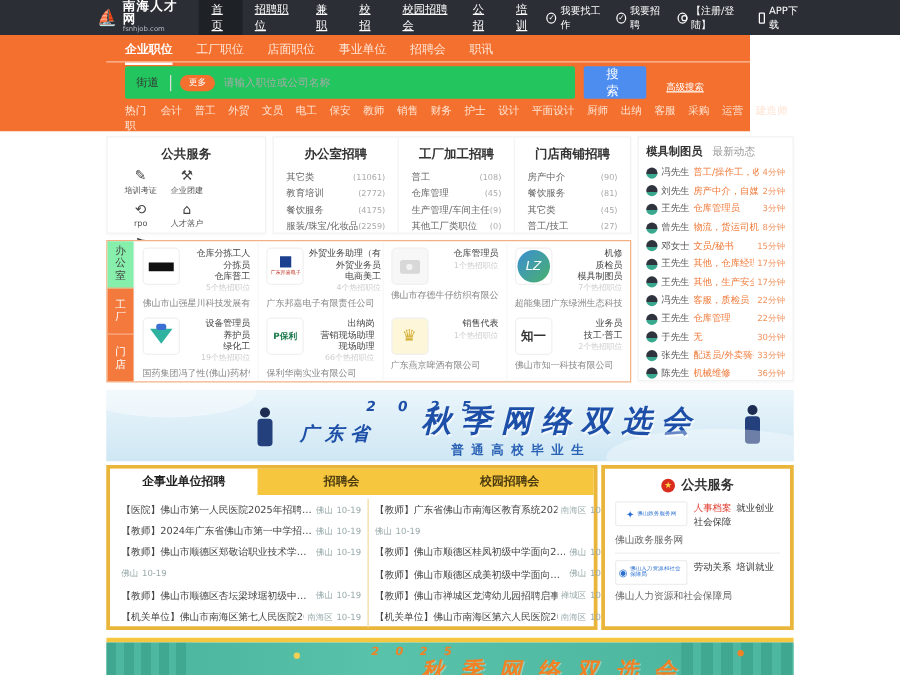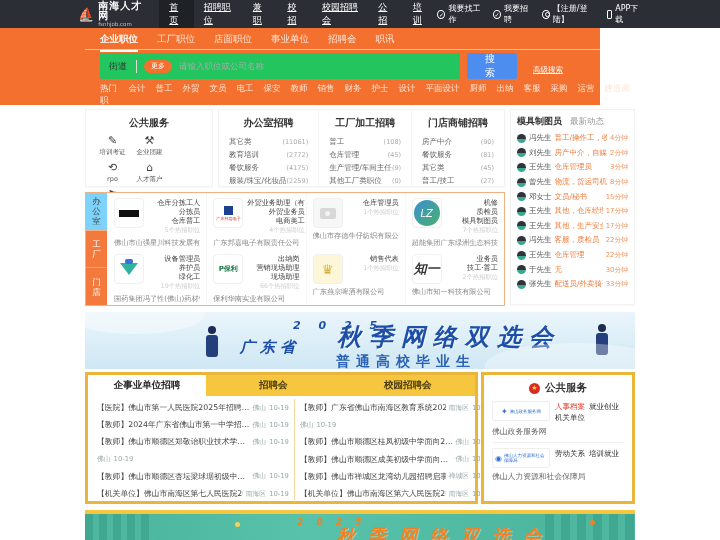--- a/index.html
+++ b/index.html
@@ -65,51 +65,51 @@
   .rs-row { display:flex; align-items:center; gap:3px; height:14.6px; cursor:pointer; }
   .avatar { width:9px; height:9px; border-radius:50%; background:linear-gradient(#2e333d 58%, #3aa88f 42%); flex:none; }
   .rs-name { font-size:7.5px; color:#555; white-space:nowrap; flex:none; }
   .rs-job { font-size:7.5px; color:#f07a3a; flex:1; white-space:nowrap; overflow:hidden; }
   .rs-time { font-size:6.8px; color:#f0935f; flex:none; }
 
   
   .company-box { position:absolute; left:85px; top:192px; width:420px; height:114px; border:1px solid #f3b183; background:#fff; display:flex; }
   .vtabs { width:21px; display:flex; flex-direction:column; flex:none; }
   .vtab { flex:1; display:flex; align-items:center; justify-content:center; text-align:center; font-size:8.5px; line-height:10px; padding:0 5px; cursor:pointer; word-break:break-all; }
-  .vtab.active { background:#7dd3fc; color:#444; border-bottom:1px solid #f3b183; }
+  .vtab.active { background:#86efac; color:#444; border-bottom:1px solid #f3b183; }
   .vtab.idle { background:#f4793c; color:#fff; }
   .vtab.idle + .vtab.idle { border-top:1px solid #f8a071; }
   .cells { flex:1; display:grid; grid-template-columns:repeat(4,1fr); grid-template-rows:1fr 1fr; }
   .cell { padding:5px 6px 2px; border-left:1px solid #f7f7f7; overflow:hidden; cursor:pointer; }
   .cell-top { display:flex; gap:4px; }
   .logo { width:30px; height:30px; border-radius:4px; border:1px solid #f0f0f0; flex:none; display:flex; flex-direction:column; align-items:center; justify-content:center; overflow:hidden; background:#fff; }
   .jobs { flex:1; text-align:right; }
   .job { font-size:7.2px; color:#444; line-height:9px; white-space:nowrap; overflow:hidden; }
   .hotn { font-size:6.3px; color:#ccc; margin-top:1px; }
   .cname { font-size:7.2px; color:#888; margin-top:3px; white-space:nowrap; overflow:hidden; }
   .bar-black { width:20px; height:7px; background:#111; }
   .sq-blue { width:9px; height:9px; background:#1d3f8f; margin-bottom:1px; }
   .logo-cap { font-size:4.5px; color:#c0392b; white-space:nowrap; transform:scale(.9); }
   .cam { width:16px; height:11px; background:#d8d8d8; border-radius:2px; position:relative; }
   .cam:after { content:""; position:absolute; left:5.5px; top:3px; width:5px; height:5px; background:#f2f2f2; border-radius:50%; }
   .lz { width:26px; height:26px; border-radius:50%; background:linear-gradient(135deg,#3b8fd4,#49b06b); color:#fff; font-style:italic; font-size:10px; display:flex; align-items:center; justify-content:center; }
   .funnel { width:0; height:0; border-left:9px solid transparent; border-right:9px solid transparent; border-top:12px solid #2fb3a0; position:relative; }
   .funnel:after { content:""; position:absolute; left:-4px; top:-16px; width:8px; height:5px; background:#3b6fd4; border-radius:2px; }
   .poly { color:#1a7a4a; font-weight:bold; font-size:7px; white-space:nowrap; }
   .crest { font-size:13px; color:#d4af37; line-height:1; }
-  .zhiyi { font-size:13px; font-weight:bold; color:#333; white-space:nowrap;font-style:italic; }
+  .zhiyi { font-size:10px; font-weight:bold; color:#333; white-space:nowrap; }
 
   
   .banner { position:absolute; left:85px; top:312px; width:550px; height:57px; background:linear-gradient(180deg,#eaf5fb,#cfe7f4); overflow:hidden; cursor:pointer; }
   .banner:before { content:""; position:absolute; left:-20px; top:-18px; width:140px; height:40px; background:#ffffff66; border-radius:50%; }
   .banner:after { content:""; position:absolute; right:-30px; bottom:-20px; width:180px; height:46px; background:#ffffff55; border-radius:50%; }
   .b-year { position:absolute; left:208px; top:7px; color:#1d4fa8; font-weight:bold; font-style:italic; font-size:11px; letter-spacing:7px; }
   .b-region { position:absolute; left:155px; top:26px; color:#1d4fa8; font-weight:bold; font-style:italic; font-size:15px; letter-spacing:5px; }
   .b-title { position:absolute; left:252px; top:9px; color:#1d4fa8; font-weight:bold; font-style:italic; font-size:24px; letter-spacing:8px; white-space:nowrap; text-shadow:1px 1px 0 #ffffffaa; }
-  .b-sub { position:absolute; left:251px; top:41px; color:#2a62b5; font-weight:bold; font-size:14px; letter-spacing:6px; }
+  .b-sub { position:absolute; left:276px; top:41px; color:#2a62b5; font-weight:bold; font-size:10px; letter-spacing:6px; }
   .fig { position:absolute; width:18px; height:34px; }
   .fig-l { left:118px; top:14px; }
   .fig-r { right:24px; top:12px; }
   .fig:before { content:""; position:absolute; left:5px; top:0; width:8px; height:8px; border-radius:50%; background:#1d2c52; }
   .fig:after { content:""; position:absolute; left:3px; top:9px; width:12px; height:22px; border-radius:3px; background:#24407c; }
 
   
   .jobs-box { position:absolute; left:85px; top:372px; width:393px; height:132px; border:3px solid #e9b63b; background:#fff; }
   .jb-tabs { height:21px; background:#f6c73e; display:flex; align-items:stretch; }
   .jb-tab { flex:1; display:flex; align-items:center; justify-content:center; font-size:9.5px; font-weight:bold; color:#4a3a10; cursor:pointer; }
@@ -377,20 +377,26 @@
       <span class="rs-name">于先生</span>
       <span class="rs-job">无</span>
       <span class="rs-time">30分钟</span>
     </div>
   <div class="rs-row">
       <span class="avatar"></span>
       <span class="rs-name">张先生</span>
       <span class="rs-job">配送员/外卖骑手…</span>
       <span class="rs-time">33分钟</span>
     </div>
+  <div class="rs-row">
+      <span class="avatar"></span>
+      <span class="rs-name">陈先生</span>
+      <span class="rs-job">机械维修</span>
+      <span class="rs-time">36分钟</span>
+    </div>
 </div>
 
 <div class="company-box">
   <div class="vtabs">
     <div class="vtab active">办公室</div>
     <div class="vtab idle">工厂</div>
     <div class="vtab idle">门店</div>
   </div>
   <div class="cells">
     <div class="cell">
@@ -590,21 +596,21 @@
     <span class="emblem">★</span>
     <span class="svc-title">公共服务</span>
   </div>
   <div class="svc-item">
     <div class="svc-logo">
       <span class="svc-mark">✦</span>
       <span class="svc-logo-txt">佛山政务服务网</span>
     </div>
     <div class="svc-tags">
       <span class="tag-red">人事档案</span><span class="tag">就业创业</span><br>
-      <span class="tag">机关单位</span>
+      <span class="tag">社会保障</span>
     </div>
   </div>
   <div class="svc-cap">佛山政务服务网</div>
   <div class="svc-div"></div>
   <div class="svc-item">
     <div class="svc-logo">
       <span class="svc-mark">◉</span>
       <span class="svc-logo-txt">佛山人力资源和社会保障局</span>
     </div>
     <div class="svc-tags">

